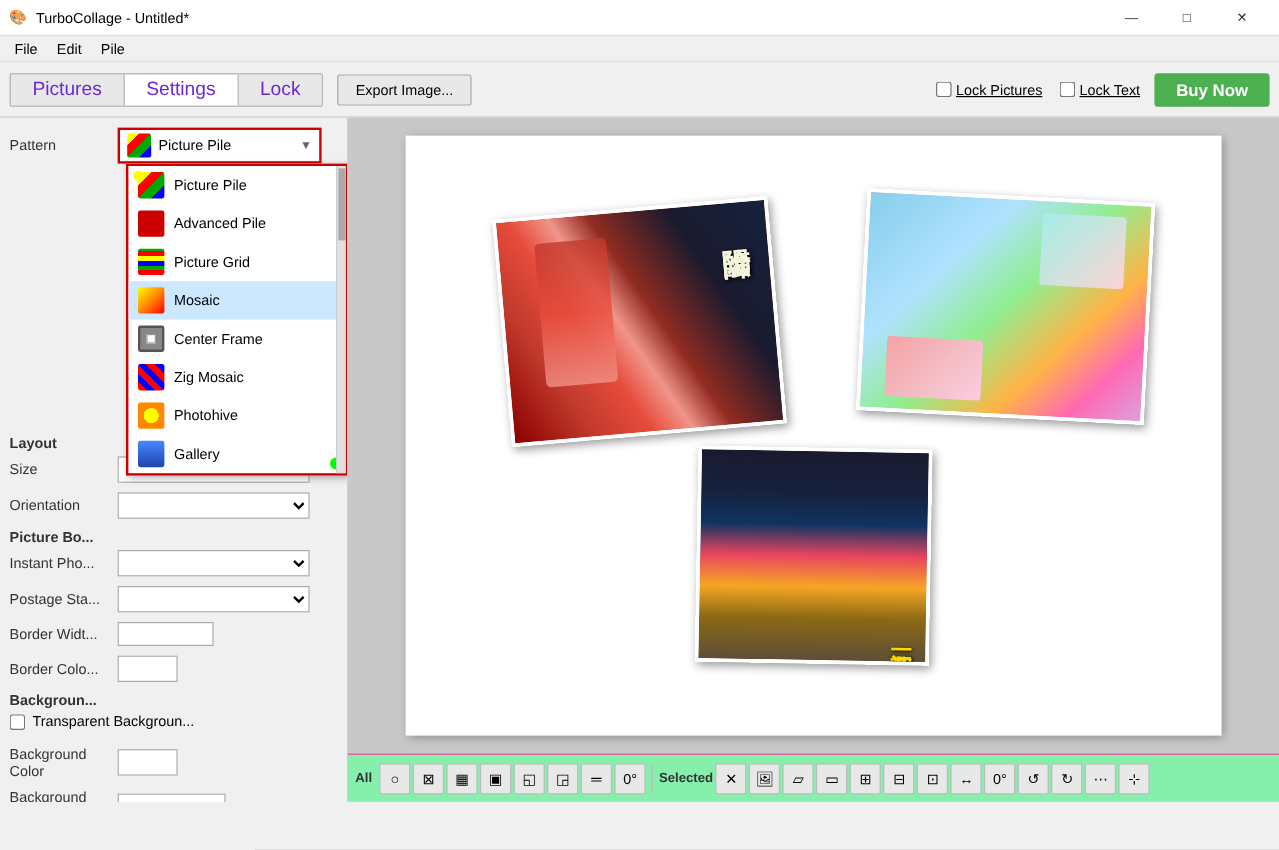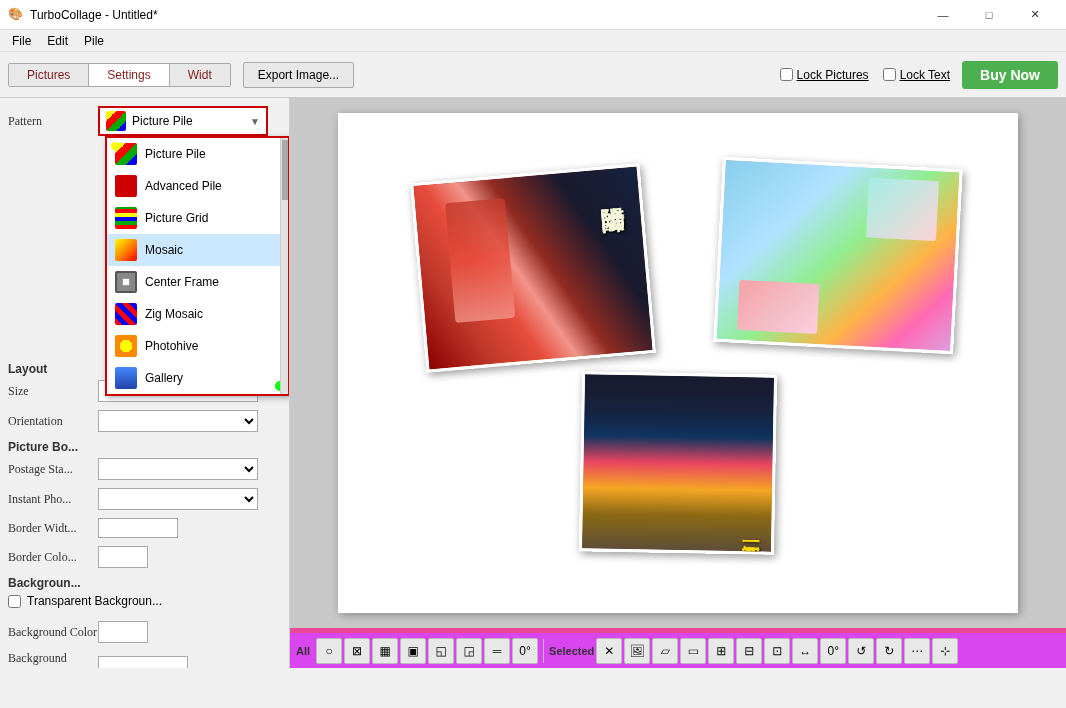--- a/index.html
+++ b/index.html
@@ -54,22 +54,22 @@
     .toolbar-tabs {
       display: flex;
       border: 1px solid #aaa;
       border-radius: 2px;
       overflow: hidden;
     }
     .toolbar-tab {
       padding: 4px 18px;
       background: #e8e8e8;
       cursor: pointer;
-      font-size: 12px;
-      color: #7f1d1d;
+      font-size: 16px;
+      color: #6d28d9;
       border-right: 1px solid #aaa;
     }
     .toolbar-tab:last-child { border-right: none; }
     .toolbar-tab.active { background: #fff; }
 
     .export-btn {
       padding: 5px 14px;
       border: 1px solid #aaa;
       background: #e8e8e8;
       cursor: pointer;
@@ -125,21 +125,20 @@
     .panel-row {
       display: flex;
       align-items: center;
       margin-bottom: 8px;
       font-size: 12px;
     }
     .panel-label {
       width: 90px;
       color: #333;
       flex-shrink: 0;
-      font-family: Liberation Serif, serif;
     }
 
     
     .pattern-dropdown {
       display: flex;
       align-items: center;
       border: 1px solid #aaa;
       background: #fff;
       padding: 3px 6px;
       cursor: pointer;
@@ -283,22 +282,22 @@
       width: 195px; height: 180px;
       bottom: 60px; left: 50%;
       transform: translateX(-50%) rotate(1deg);
       border: 3px solid #fff;
       background: linear-gradient(180deg, #2c3e50 0%, #3498db 40%, #f39c12 70%, #e67e22 90%, #795548 100%);
     }
 
     
     .bottom-toolbar {
       height: 40px;
-      background: #d946ef;
-      border-top: 5px solid #ec4899;
+      background: #86efac;
+      border-top: 1px solid #ec4899;
       display: flex;
       align-items: center;
       padding: 0 6px;
       gap: 2px;
     }
     .bt-label {
       font-size: 11px;
       color: #333;
       margin-right: 4px;
       font-weight: bold;
@@ -377,21 +376,21 @@
 <div class="menubar">
   <span class="menubar-item">File</span>
   <span class="menubar-item">Edit</span>
   <span class="menubar-item">Pile</span>
 </div>
 
 <div class="toolbar">
   <div class="toolbar-tabs">
     <div class="toolbar-tab">Pictures</div>
     <div class="toolbar-tab active">Settings</div>
-    <div class="toolbar-tab">Widt</div>
+    <div class="toolbar-tab">Lock</div>
   </div>
   <button class="export-btn">Export Image...</button>
   <div class="toolbar-spacer"></div>
   <div class="lock-group">
     <label class="lock-item">
       <input type="checkbox" style="">
       <span>Lock Pictures</span>
     </label>
     <label class="lock-item">
       <input type="checkbox" style="">
@@ -475,25 +474,25 @@
       <span class="panel-label">Size</span>
       <select class="select-control"></select>
     </div>
     <div class="panel-row">
       <span class="panel-label">Orientation</span>
       <select class="select-control"></select>
     </div>
 
     <div class="panel-section-label">Picture Bo...</div>
     <div class="panel-row">
+      <span class="panel-label">Instant Pho...</span>
+      <select class="select-control"></select>
+    </div>
+    <div class="panel-row">
       <span class="panel-label">Postage Sta...</span>
-      <select class="select-control"></select>
-    </div>
-    <div class="panel-row">
-      <span class="panel-label">Instant Pho...</span>
       <select class="select-control"></select>
     </div>
     <div class="panel-row">
       <span class="panel-label">Border Widt...</span>
       <input class="input-control" type="text" style="">
     </div>
     <div class="panel-row">
       <span class="panel-label">Border Colo...</span>
       <div class="color-swatch" style="background:#fff;"></div>
     </div>

